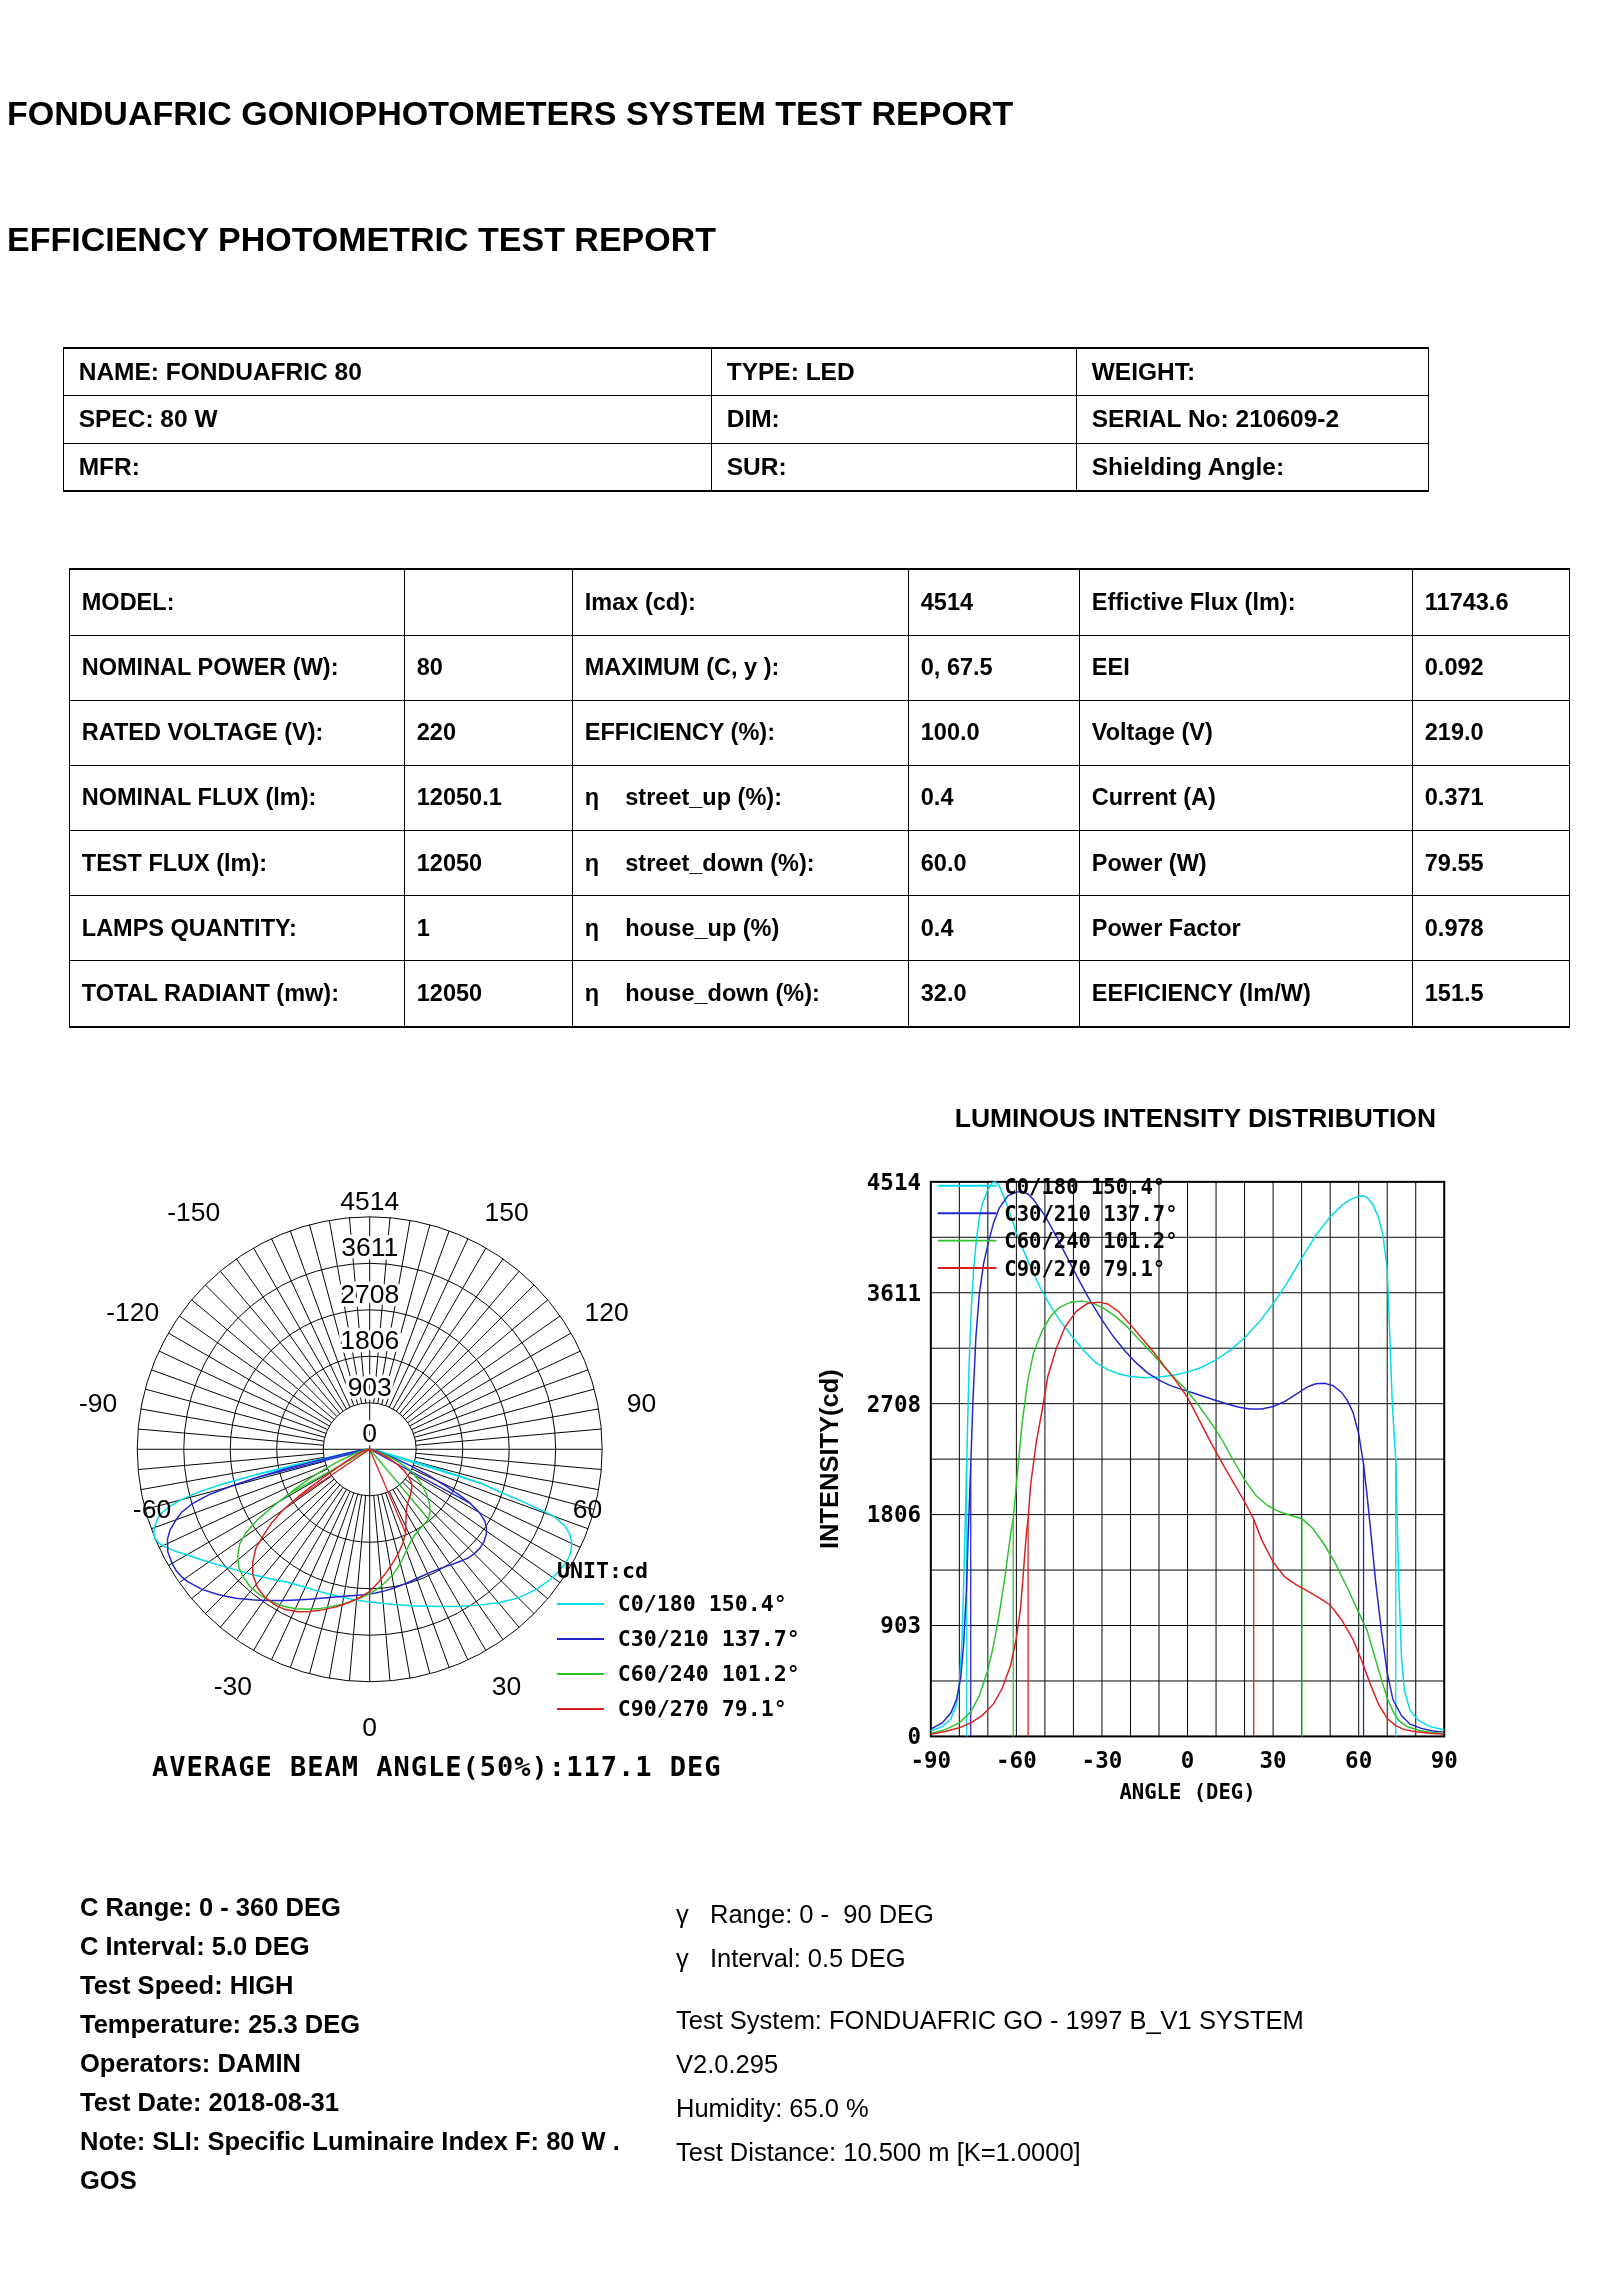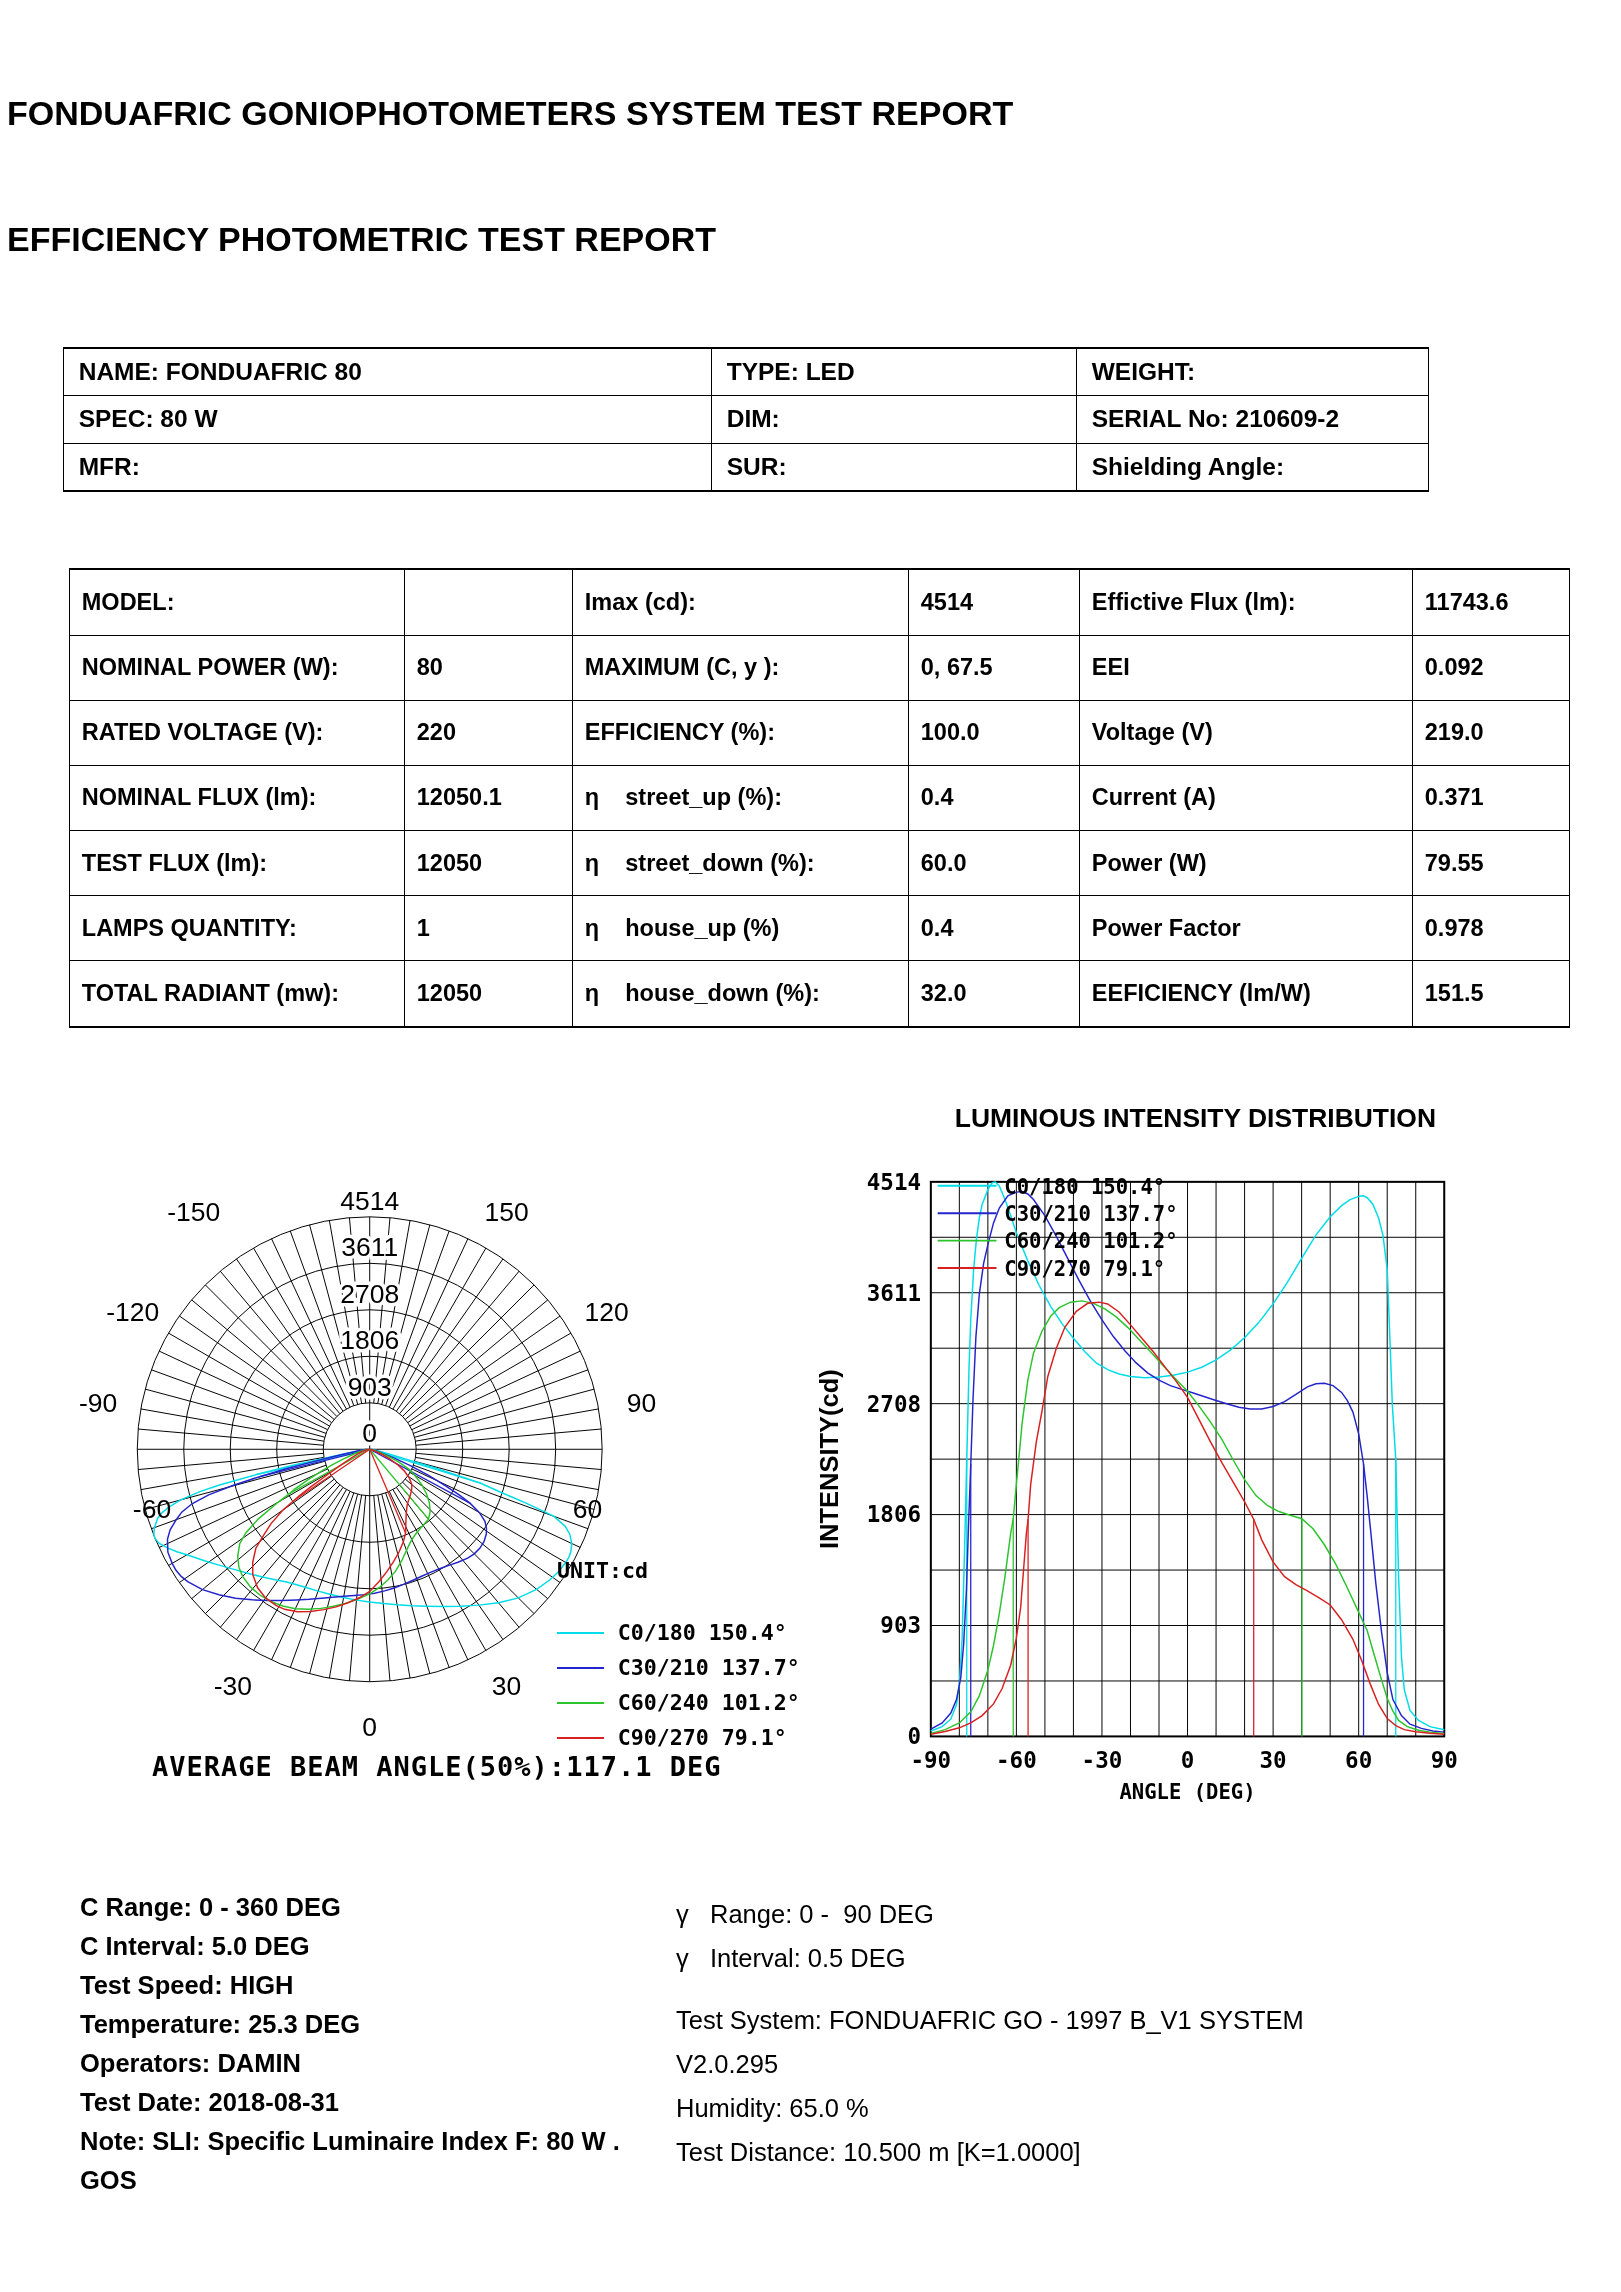--- a/index.html
+++ b/index.html
@@ -17,21 +17,21 @@
   #data-table{left:69px;top:568px;width:1500px;height:460px;}
   #data-table td{border:1px solid #000;font-weight:bold;font-size:23.5px;padding-left:11.8px;
                  white-space:pre;overflow:hidden;}
   #data-table{border-top:2.9px solid #000;border-bottom:2.9px solid #000;}
   .chart-svg{position:absolute;}
   #polar-svg{left:49px;top:1157px;}
   #line-svg{left:812px;top:1076px;}
   #polar-legend{position:absolute;left:557px;top:1558px;
                 font-family:"DejaVu Sans Mono","Liberation Mono",monospace;
                 font-weight:bold;font-size:21.6px;}
-  #polar-legend .unit{margin-bottom:32px;}
+  #polar-legend .unit{margin-bottom:3px;}
   .legend-row{display:flex;align-items:center;height:35px;}
   .legend-swatch{display:inline-block;width:47px;height:2px;margin-right:13.7px;flex:0 0 auto;}
   #avg-beam{position:absolute;left:152px;top:1751px;
             font-family:"DejaVu Sans Mono","Liberation Mono",monospace;
             font-weight:bold;font-size:27px;letter-spacing:1px;white-space:pre;}
   #foot-left{position:absolute;left:80px;top:1888px;font-size:25.5px;font-weight:bold;
              line-height:39px;white-space:pre;}
   #foot-right{position:absolute;left:676px;top:1892px;font-size:25.5px;font-weight:normal;
               line-height:44px;white-space:pre;}
 </style>

